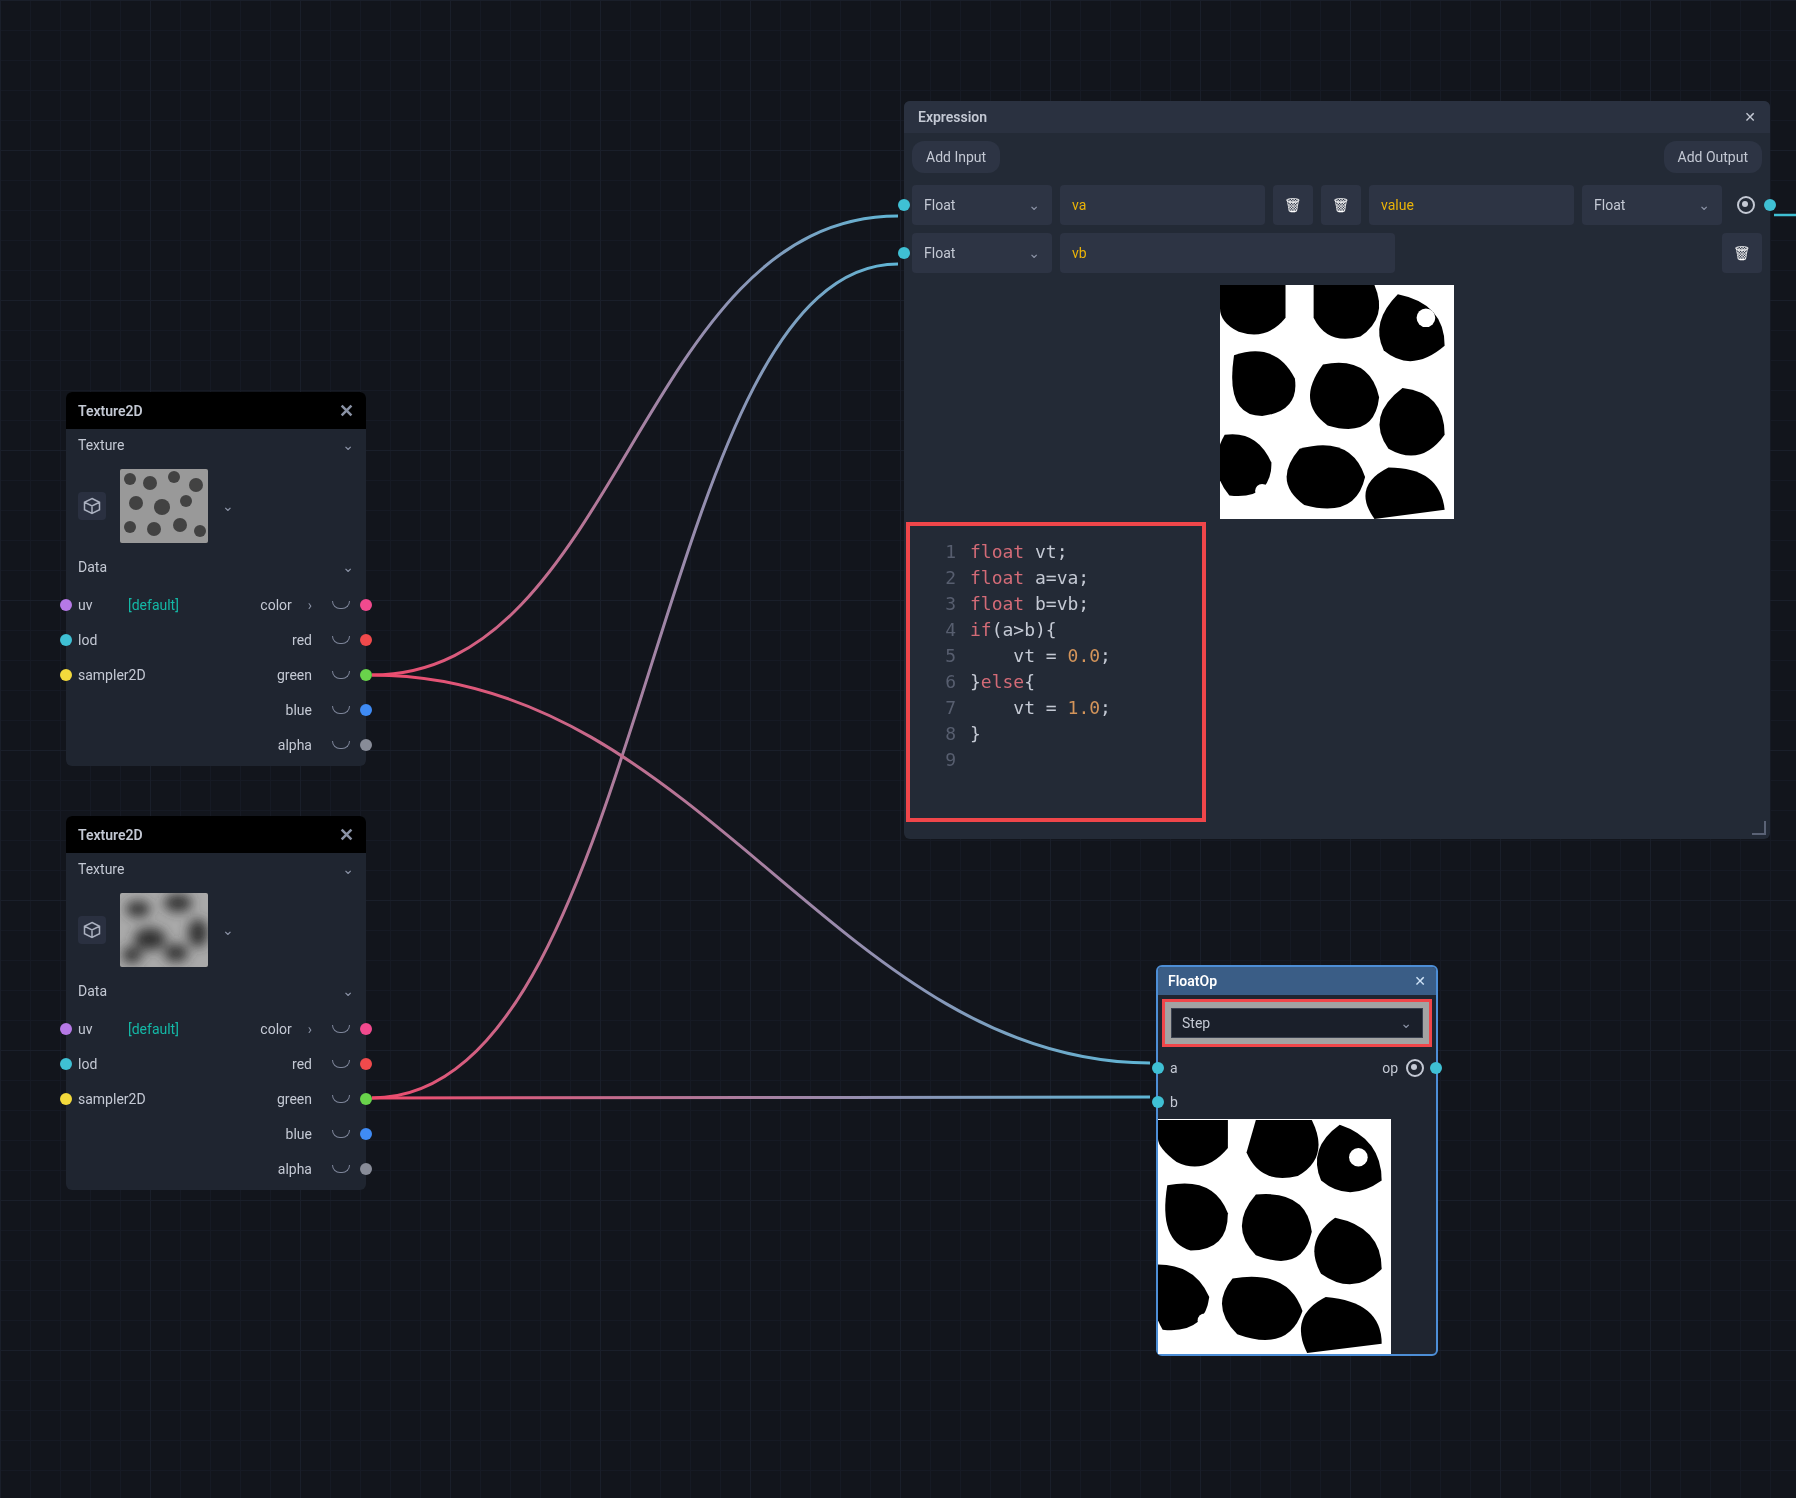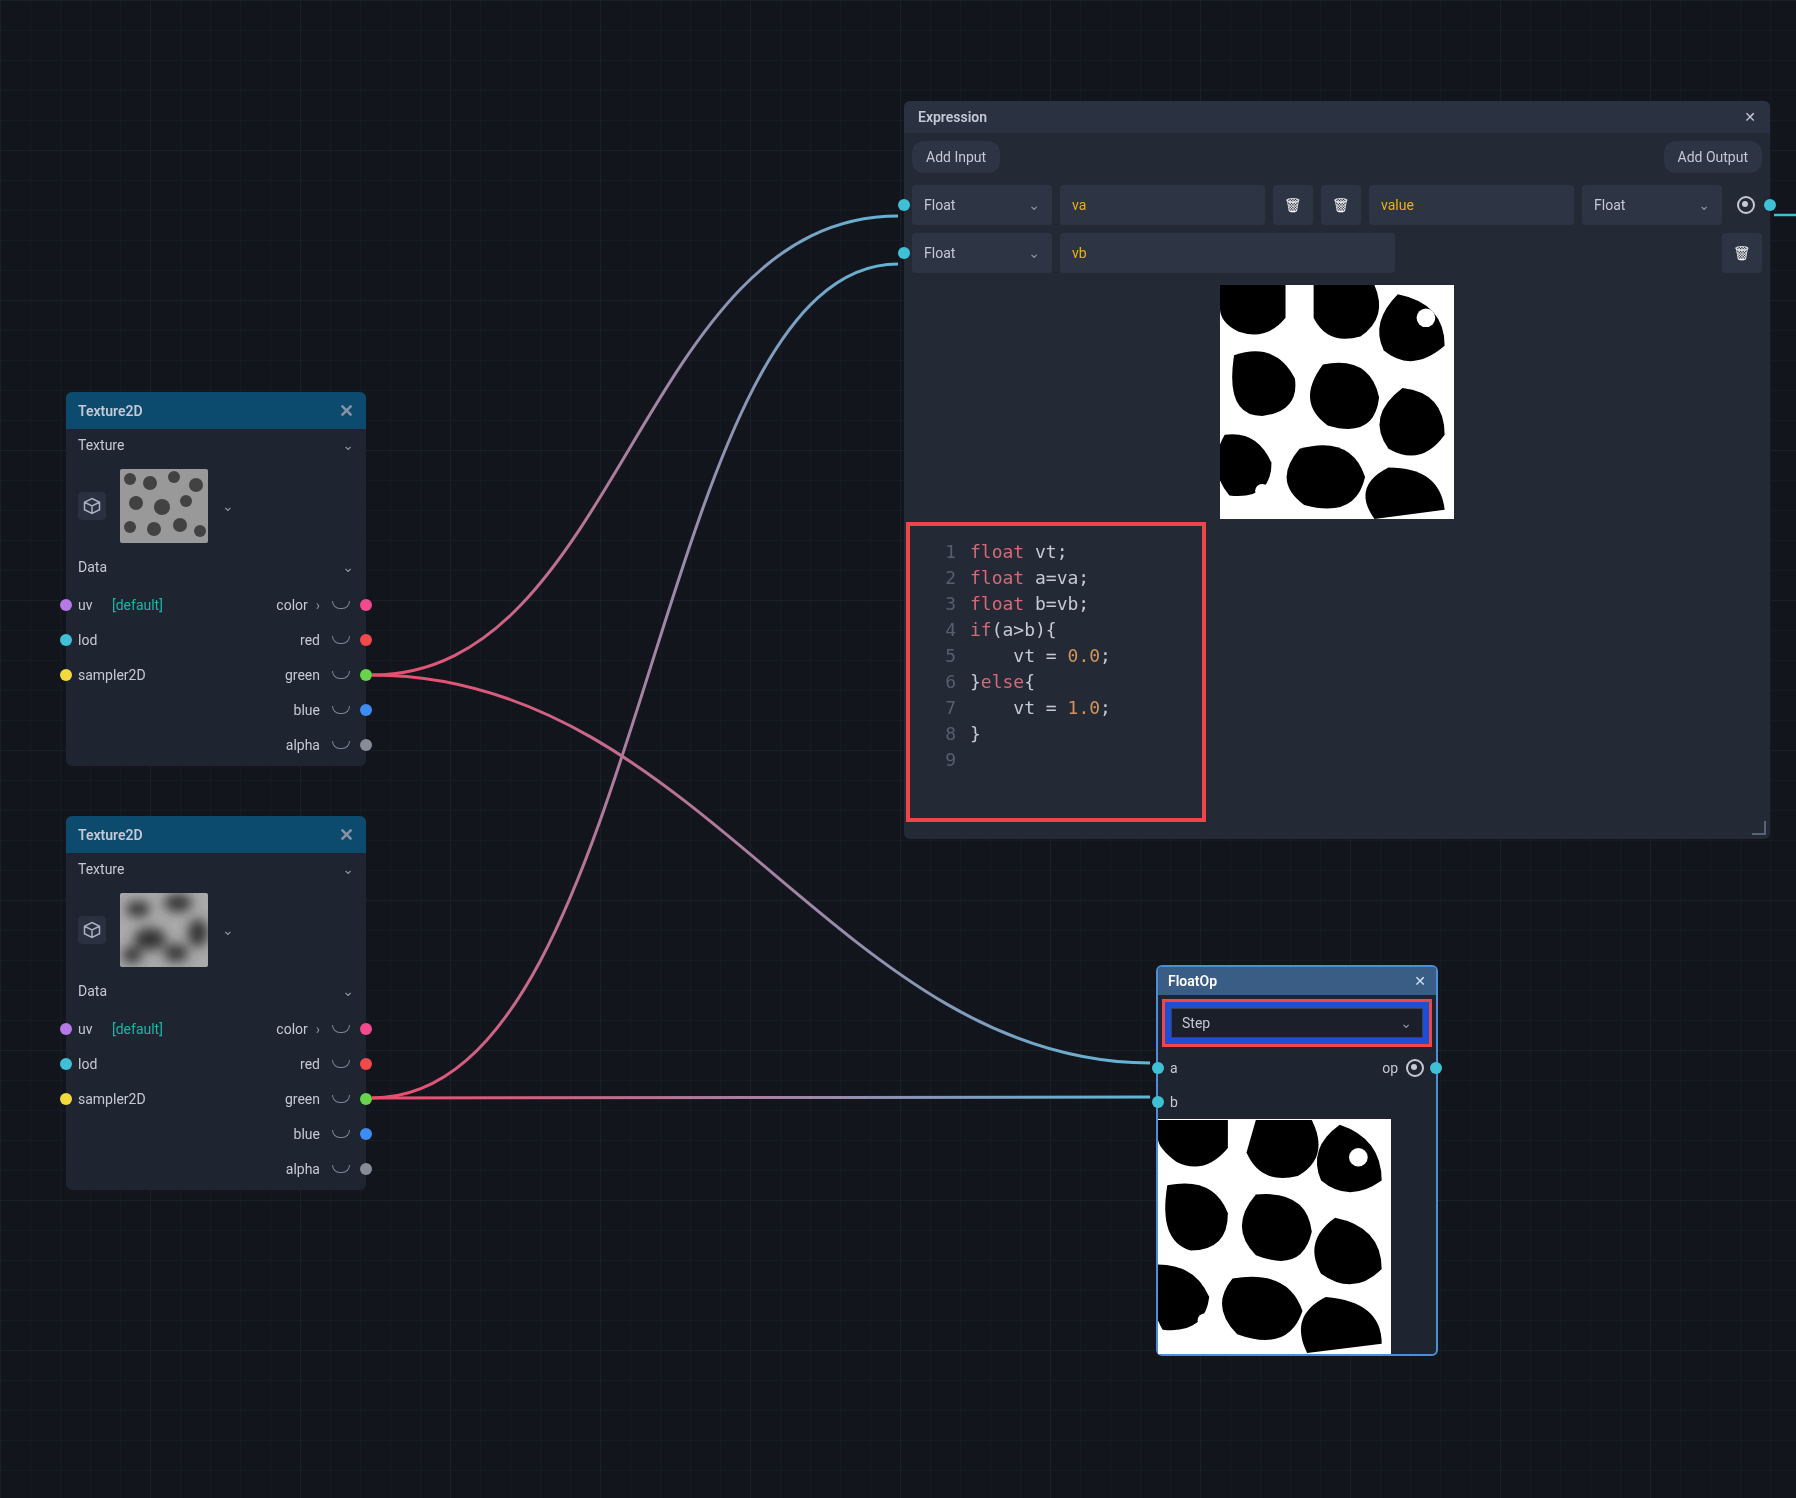--- a/index.html
+++ b/index.html
@@ -18,21 +18,21 @@
   background-size: 150px 150px, 150px 150px, 30px 30px, 30px 30px;
   position: relative;
 }
 .node {
   position: absolute;
   background: #1f2530;
   border-radius: 6px;
   color: #c4c9d4;
 }
 .node-header {
-  background: #0c4a6e;
+  background: #000000;
   padding: 8px 12px;
   border-radius: 6px 6px 0 0;
   display: flex;
   justify-content: space-between;
   align-items: center;
   font-weight: 600;
 }
 .node-header .close { cursor: pointer; color: #8a92a5; font-size: 18px; }
 .section {
   padding: 8px 12px;
@@ -70,21 +70,21 @@
   display: flex;
   justify-content: space-between;
   align-items: center;
   padding: 4px 12px;
   height: 35px;
   position: relative;
 }
 .port-left, .port-right {
   display: flex;
   align-items: center;
-  gap: 8px;
+  gap: 16px;
   justify-content: space-between;
 }
 .port-right { margin-left: auto; }
 .dot {
   position: absolute;
   width: 12px; height: 12px;
   border-radius: 50%;
   top: 50%;
   transform: translateY(-50%);
 }
@@ -193,21 +193,21 @@
   background: #3a5d86;
   padding: 6px 10px;
   display: flex;
   justify-content: space-between;
   align-items: center;
   border-radius: 4px 4px 0 0;
   color: #fff;
 }
 .fo-sel-wrap {
   padding: 6px;
-  background: #1d4ed8;
+  background: #a3a3a3;
   border: 3px solid #f0464a;
   margin: 4px;
 }
 .fo-sel {
   background: #1a1f2a;
   border: 1px solid #3a4150;
   padding: 6px 10px;
   display: flex;
   justify-content: space-between;
   align-items: center;

